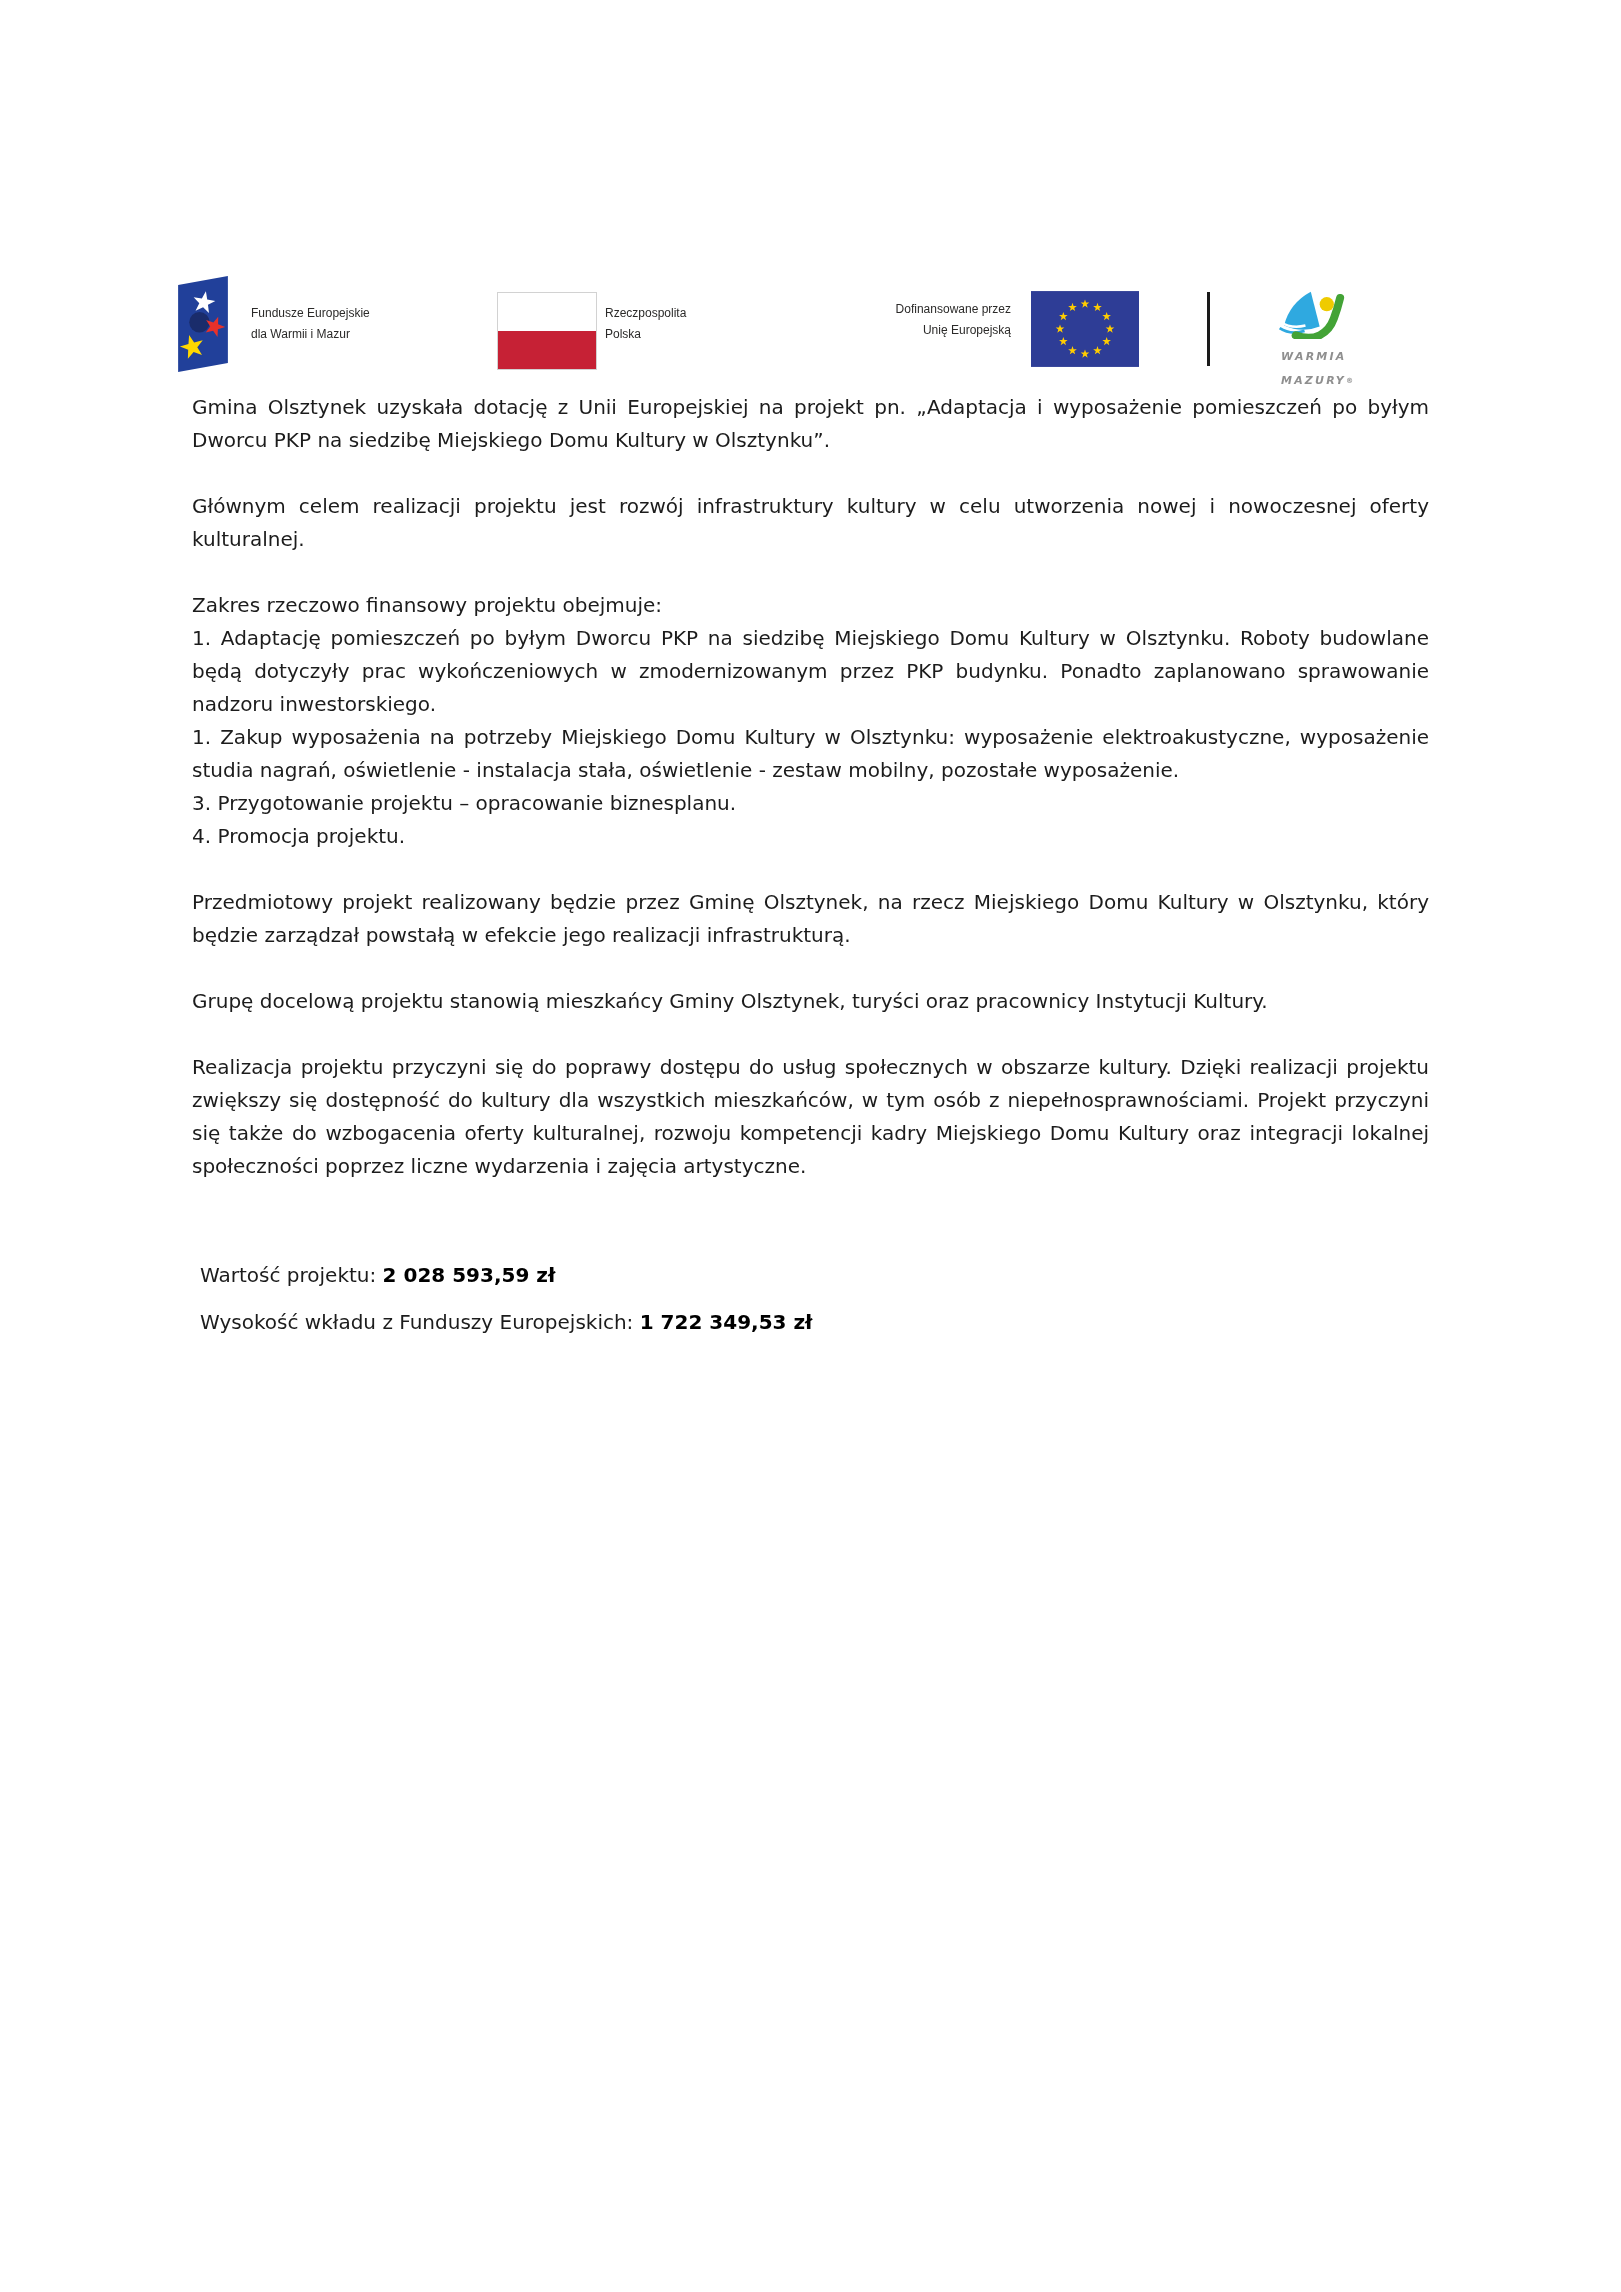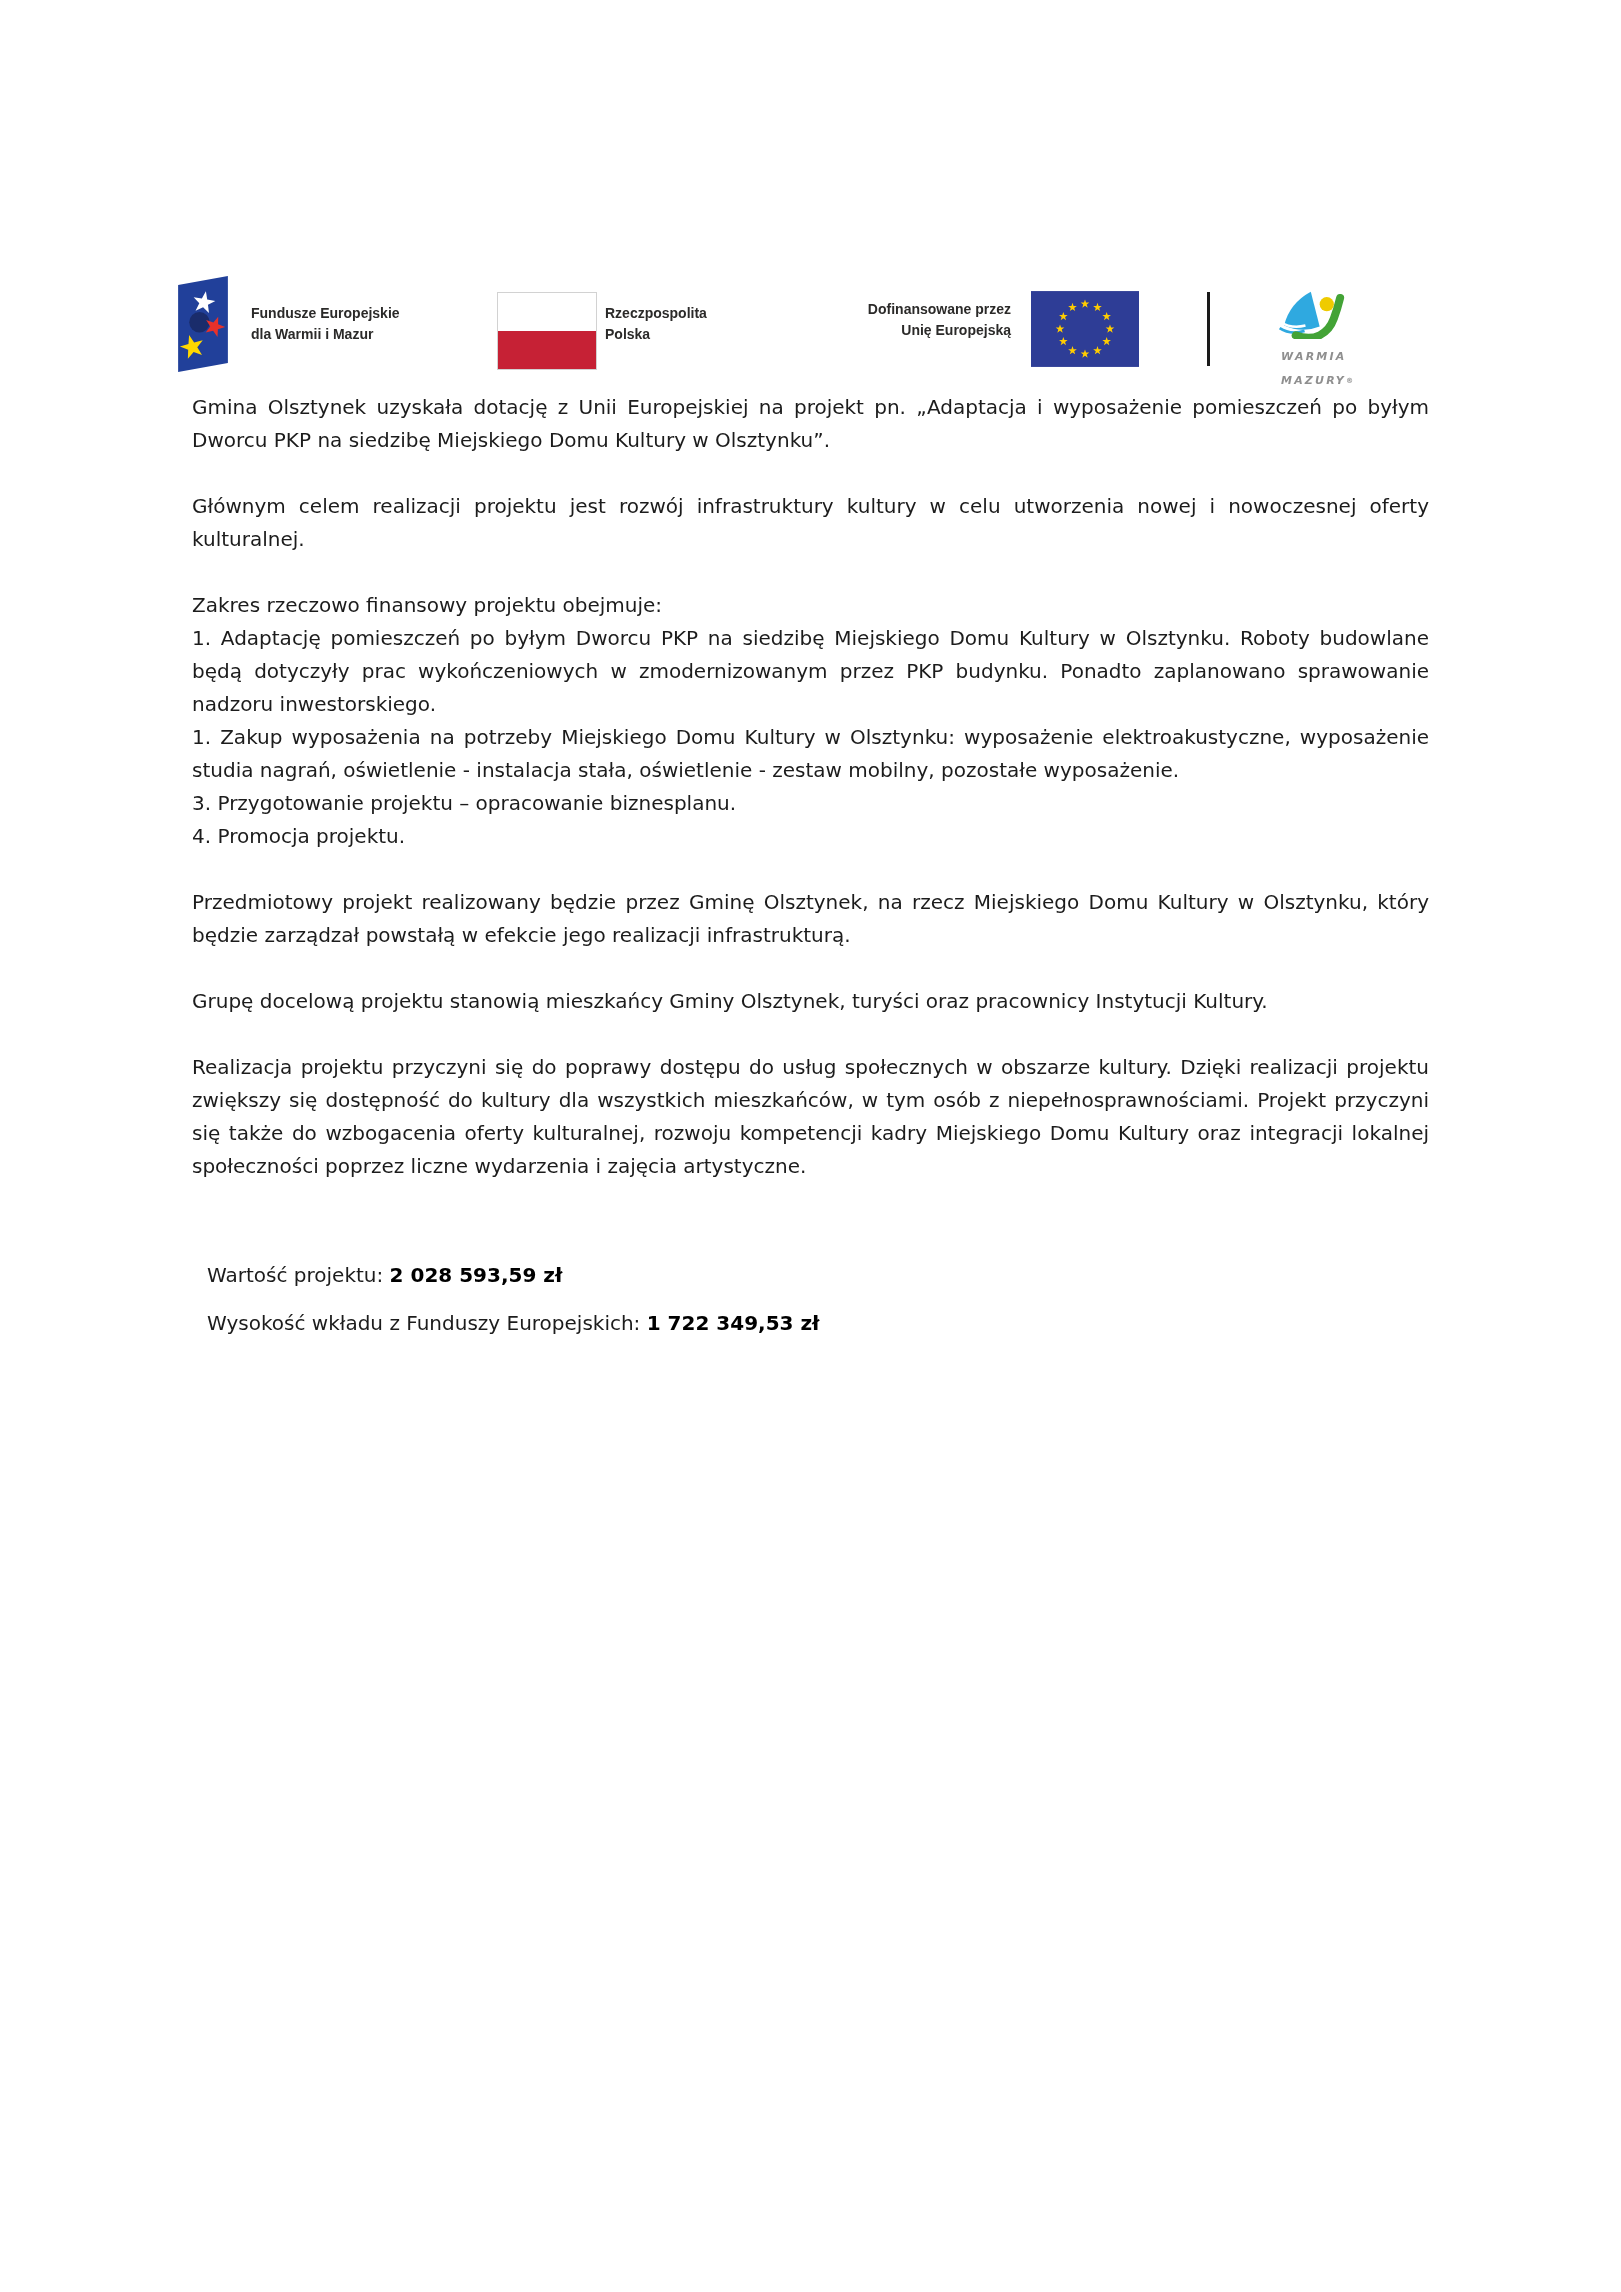--- a/index.html
+++ b/index.html
@@ -8,22 +8,22 @@
     background:#ffffff;
     position:relative;
     font-family:"DejaVu Sans", sans-serif;
     color:#1c1c1c;
     overflow:hidden;
   }
   
   .hdr-abs{position:absolute;}
   .hdr-label{
     font-family:"Liberation Sans", sans-serif;
-    font-weight:bold;
-    font-size:14px;line-height:21.4px;
+    font-weight:normal;
+    font-size:12px;line-height:21.4px;
     color:#2b2a29;
     white-space:pre-line;
   }
   #fe-emblem{left:178px;top:276px;}
   #fe-text{left:251px;top:303px;}
   #pl-flag{
     left:497px;top:292px;width:100px;height:78px;
     border:0.9px solid #d2d2d2;box-sizing:border-box;
     background:linear-gradient(to bottom,#ffffff 0 50%,#c62135 50% 100%);
   }
@@ -44,21 +44,21 @@
   
   #doc{
     position:absolute;left:192px;top:391px;width:1237px;
     font-size:20px;line-height:33px;
     text-align:justify;
   }
   #doc p{margin:0 0 33px 0;}
   #doc .scope p{margin:0;}
   #doc .scope{margin-bottom:33px;}
   #financials{margin-top:76px;}
-  #financials p{margin:15px;}
+  #financials p{margin:8px;}
   #financials p + p{margin-top:14.3px;}
   #financials b{font-weight:bold;color:#000;}
 </style>
 </head>
 <body>
 
 <div class="hdr-abs" id="fe-emblem">
   <svg width="50" height="96" viewBox="0 0 56 108" aria-hidden="true">
     <defs>
       <polygon id="star5" points="0,-6 1.41,-1.94 5.71,-1.85 2.28,0.74 3.53,4.85 0,2.4 -3.53,4.85 -2.28,0.74 -5.71,-1.85 -1.41,-1.94"></polygon>

